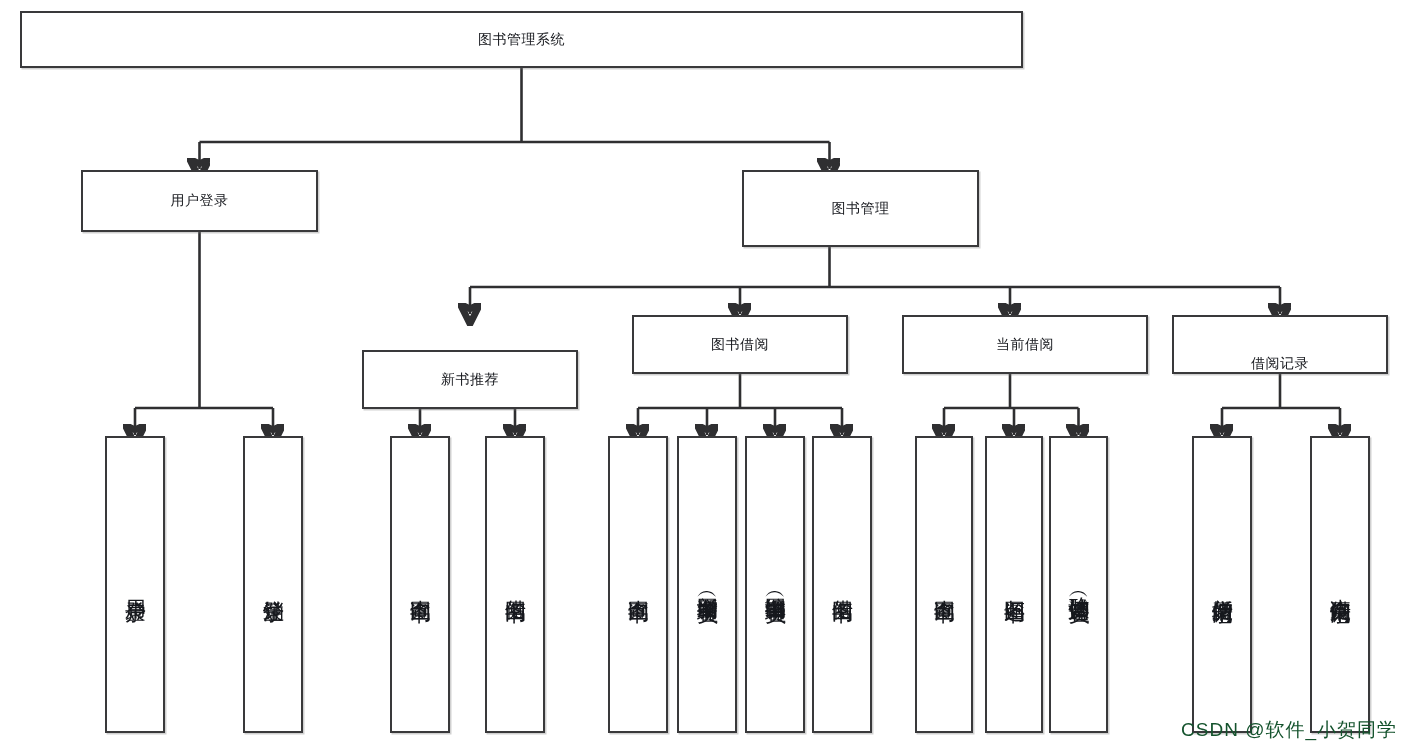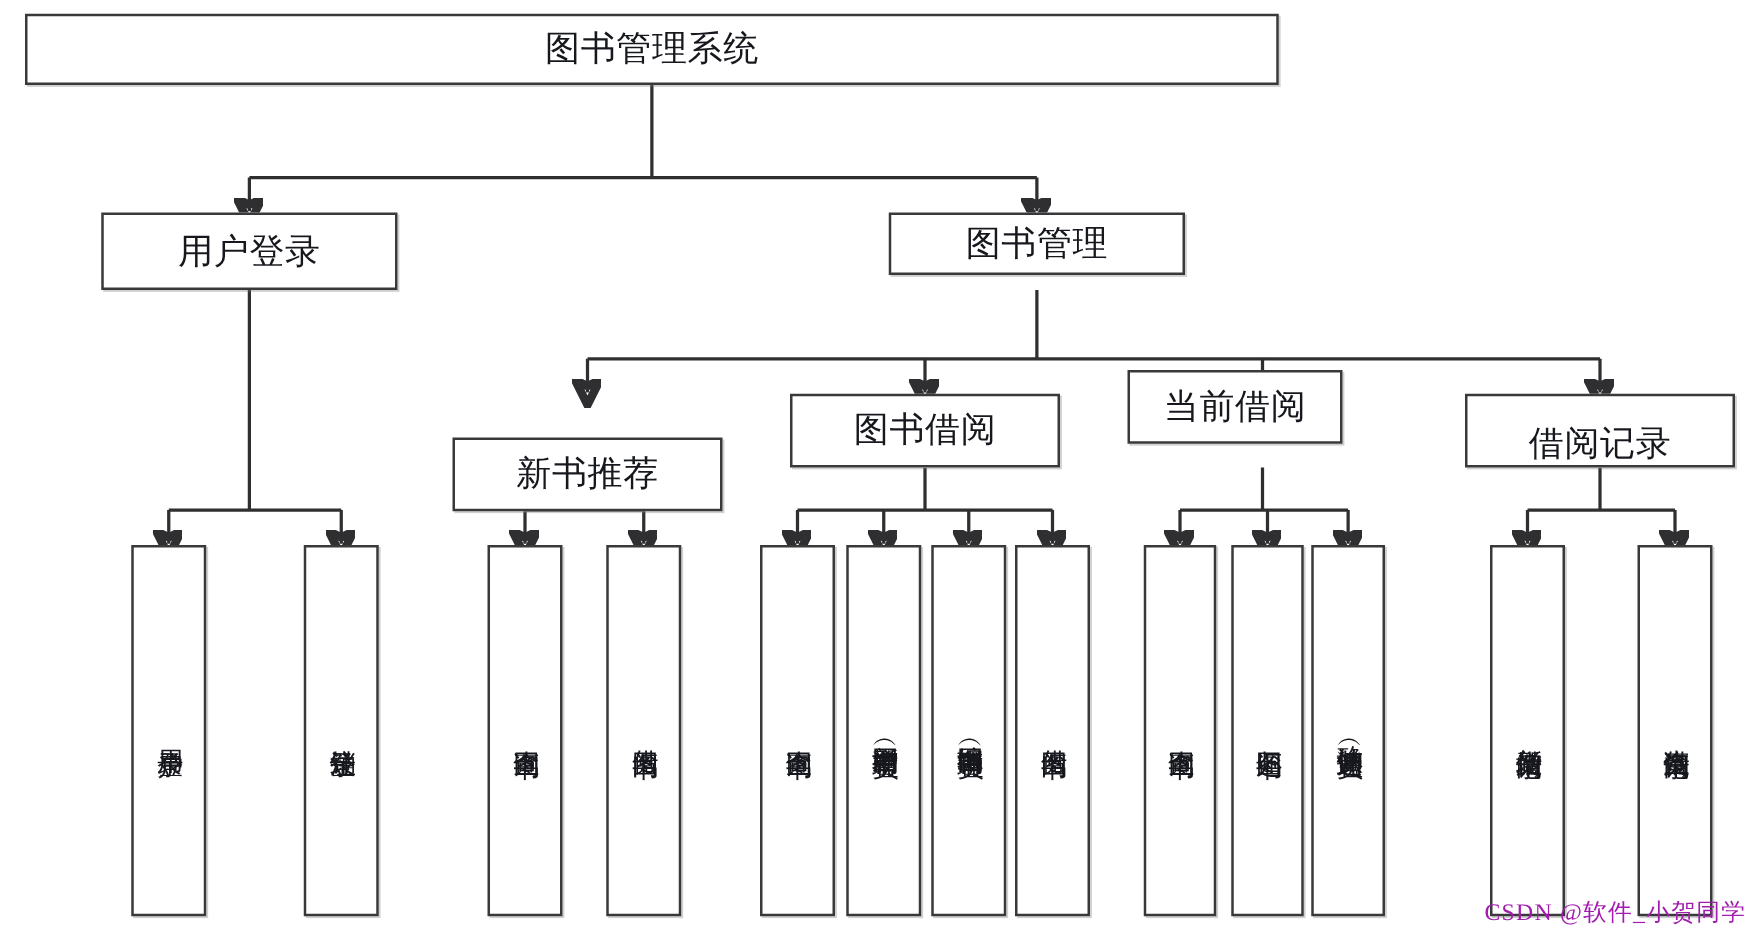--- a/index.html
+++ b/index.html
@@ -22,21 +22,21 @@
     position: absolute;
     box-sizing: border-box;
     border: 2px solid #39393b;
     background: #ffffff;
     display: flex;
     align-items: center;
     justify-content: center;
     box-shadow: 1.5px 1.5px 0 rgba(120,120,120,0.35);
   }
   .node .label {
-    font-size: 28px;
+    font-size: 14px;
     line-height: 1.22;
     color: #16181d;
     letter-spacing: 0.5px;
     white-space: nowrap;
     text-align: center;
   }
   .node.vertical .label {
     writing-mode: vertical-rl;
     text-orientation: upright;
     font-size: 21px;
@@ -56,24 +56,24 @@
   svg.links path, svg.links line {
     stroke: #2f2f31;
     stroke-width: 2.6;
     fill: none;
   }
   .watermark {
     position: absolute;
     right: 8px;
     bottom: 4px;
     font-size: 19px;
-    color: #a21caf;
+    color: #14532d;
     letter-spacing: 1px;
     white-space: nowrap;
-    font-family: Liberation Serif, serif;
+    font-family: Liberation Sans, sans-serif;
   }
 </style>
 </head>
 <body>
 
 <div id="canvas">
   <svg class="links" viewBox="0 0 1405 747">
     <defs>
       <marker id="arrow" markerWidth="9" markerHeight="9" refX="4.2" refY="4.2" orient="auto" markerUnits="strokeWidth">
         <path d="M0.4,0.4 L8,4.2 L0.4,8 L2.2,4.2 Z" fill="#2f2f31" stroke="none"></path>
@@ -115,30 +115,30 @@
         <path d="M1340,408 L1340,435" marker-end="url(#arrow)"></path>
       </g>
   </svg>
   <div id="node-layer">
       <div class="node" style="left: 20px; top: 11px; width: 1003px; height: 57px;">
         <span class="label">图书管理系统</span>
       </div>
       <div class="node" style="left: 81px; top: 170px; width: 237px; height: 62px;">
         <span class="label">用户登录</span>
       </div>
-      <div class="node" style="left: 711px; top: 170px; width: 237px; height: 50px;">
+      <div class="node" style="left: 742px; top: 170px; width: 237px; height: 77px;">
         <span class="label">图书管理</span>
       </div>
       <div class="node" style="left: 362px; top: 315px; width: 216px; height: 59px; margin-top: 35px;">
         <span class="label">新书推荐</span>
       </div>
       <div class="node" style="left: 632px; top: 315px; width: 216px; height: 59px;">
         <span class="label">图书借阅</span>
       </div>
-      <div class="node" style="left: 902px; top: 296px; width: 172px; height: 59px;">
+      <div class="node" style="left: 902px; top: 315px; width: 246px; height: 59px;">
         <span class="label">当前借阅</span>
       </div>
       <div class="node" style="left: 1172px; top: 315px; width: 216px; height: 59px; align-items: flex-end;">
         <span class="label">借阅记录</span>
       </div>
       <div class="node vertical" style="left: 105px; top: 436px; width: 60px; height: 297px;">
         <span class="label">用户登录</span>
       </div>
       <div class="node vertical" style="left: 243px; top: 436px; width: 60px; height: 297px;">
         <span class="label">注销登录</span>

